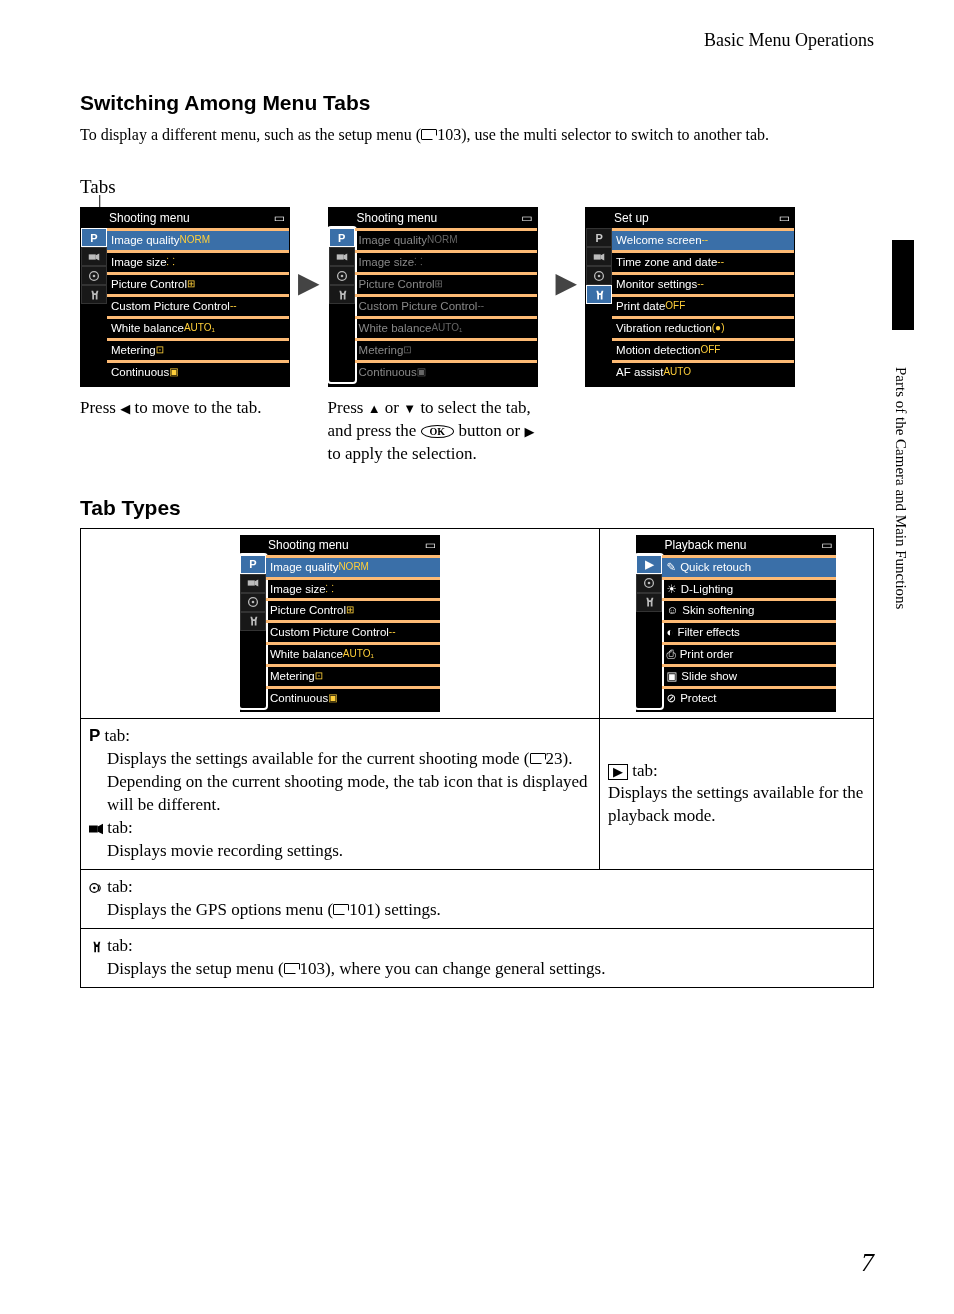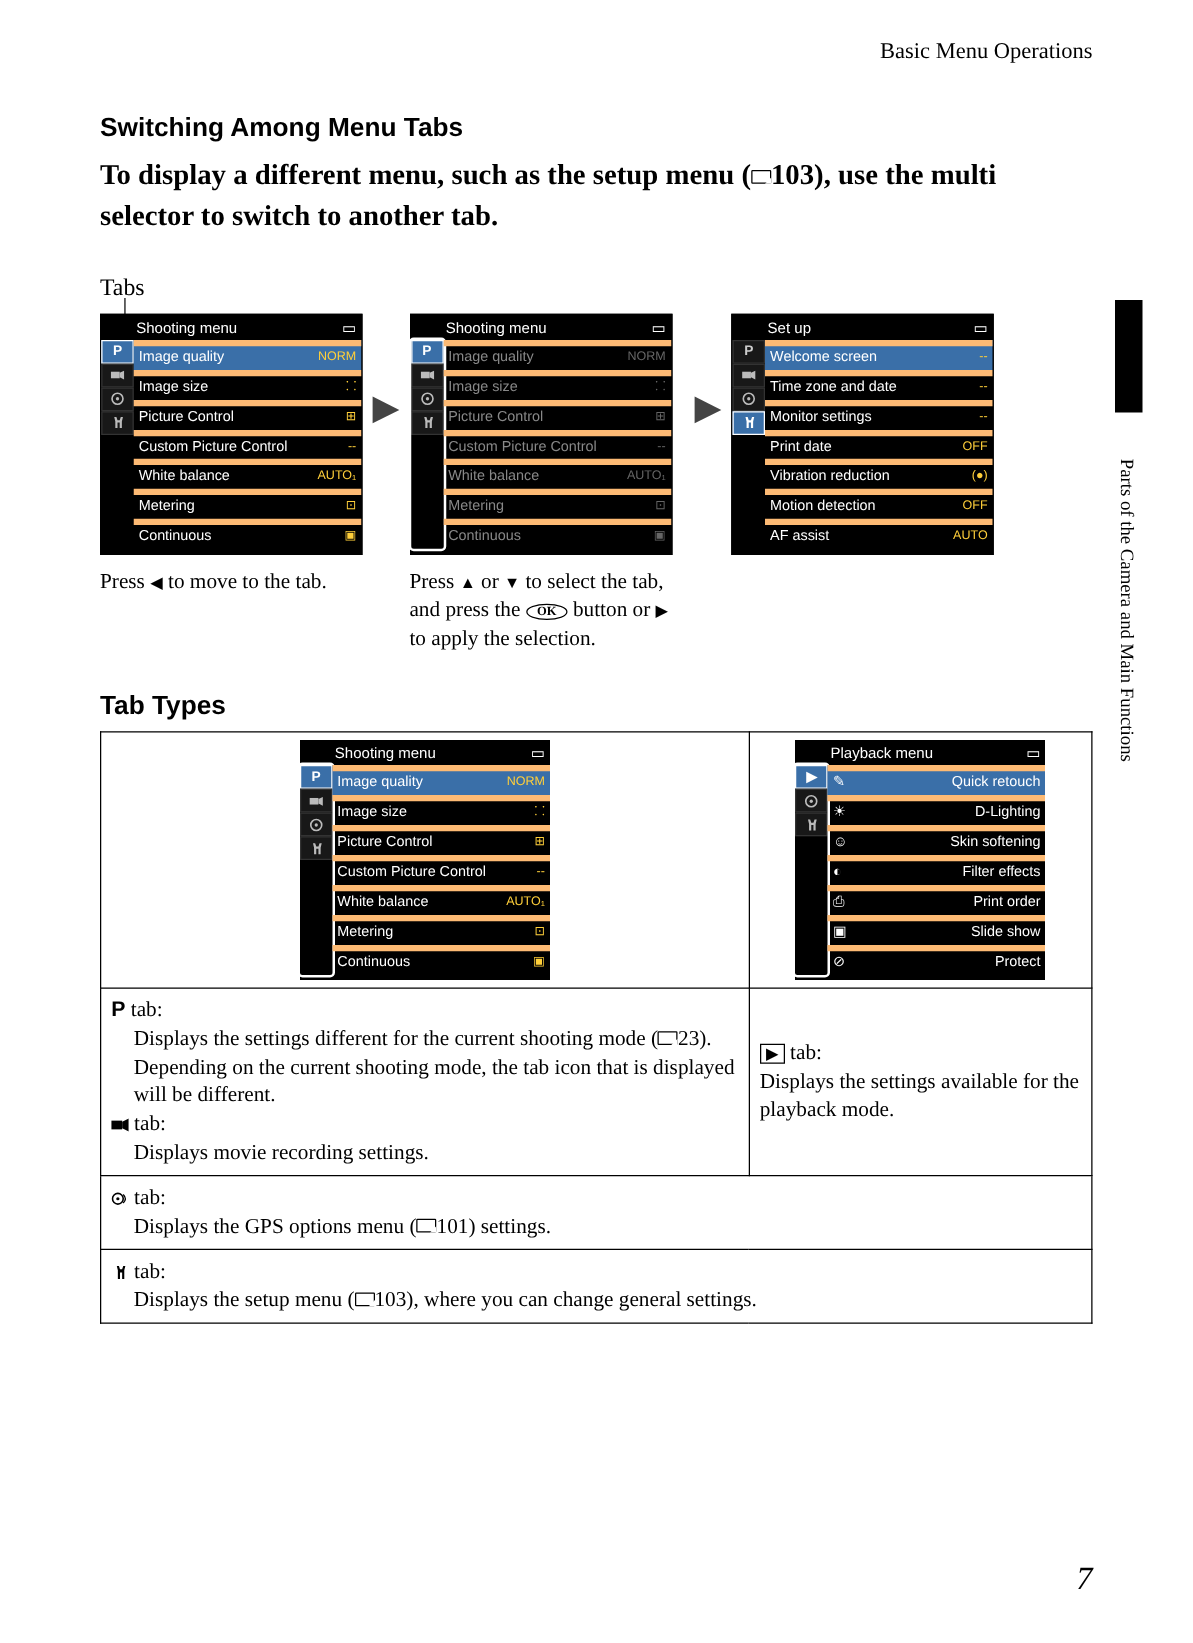--- a/index.html
+++ b/index.html
@@ -38,24 +38,23 @@
     text-align: center;
     height: 310px;
   }
   h2.section {
     font-size: 21px;
     font-weight: bold;
     margin-bottom: 8px;
     font-family: Liberation Sans, sans-serif;
   }
   p.body {
-    font-size: 23px;
+    font-size: 16px;
     line-height: 1.45;
     margin-bottom: 30px;
-    font-weight: bold;
   }
   .tabs-label {
     font-size: 19px;
     margin-bottom: 2px;
     margin-left: 0;
   }
   .screens-row {
     display: flex;
     align-items: flex-start;
     gap: 8px;
@@ -119,25 +118,24 @@
     outline: 2px solid #fff;
     border-radius: 2px;
   }
   .lcd-items {
     flex: 1;
     display: flex;
     flex-direction: column;
   }
   .lcd-item {
     display: flex;
-    justify-content: space-between;
     padding: 2px 4px;
     font-size: 11.5px;
     line-height: 1.3;
-    border-top: 5px solid #fdba74;
+    border-top: 3px solid #fdba74;
   }
   .lcd-item.hi { background: #3a6fa8; }
   .lcd-item.dim { color: #888; }
   .lcd-item .val { color: #ffcf3a; font-size: 10px; }
   .lcd-item.dim .val { color: #666; }
   .caption {
     font-size: 17px;
     line-height: 1.35;
     margin-top: 10px;
     max-width: 220px;
@@ -561,21 +559,21 @@
           </div>
         </div>
       </div>
     </td>
   </tr>
   <tr>
     <td>
       <div class="desc-text">
         <span class="tool-icon" style="font-family:Arial,sans-serif">P</span><span> tab:</span><br>
         <span style="margin-left:18px;display:block">
-          <span>Displays the settings different for the current shooting mode (</span><span class="book-icon"></span><span>23).</span>
+          <span>Displays the settings available for the current shooting mode (</span><span class="book-icon"></span><span>23).</span>
           <span>Depending on the current shooting mode, the tab icon that is displayed will be different.</span>
         </span>
         <span class="tool-icon"><svg class="mini" viewBox="0 0 16 12">
                 <rect x="0" y="2" width="10" height="8" fill="#000"></rect>
                 <polygon points="10,3 16,0 16,12 10,9" fill="#000"></polygon>
               </svg></span><span> tab:</span><br>
         <span style="margin-left:18px;display:block">Displays movie recording settings.</span>
       </div>
     </td>
     <td style="vertical-align:middle">

